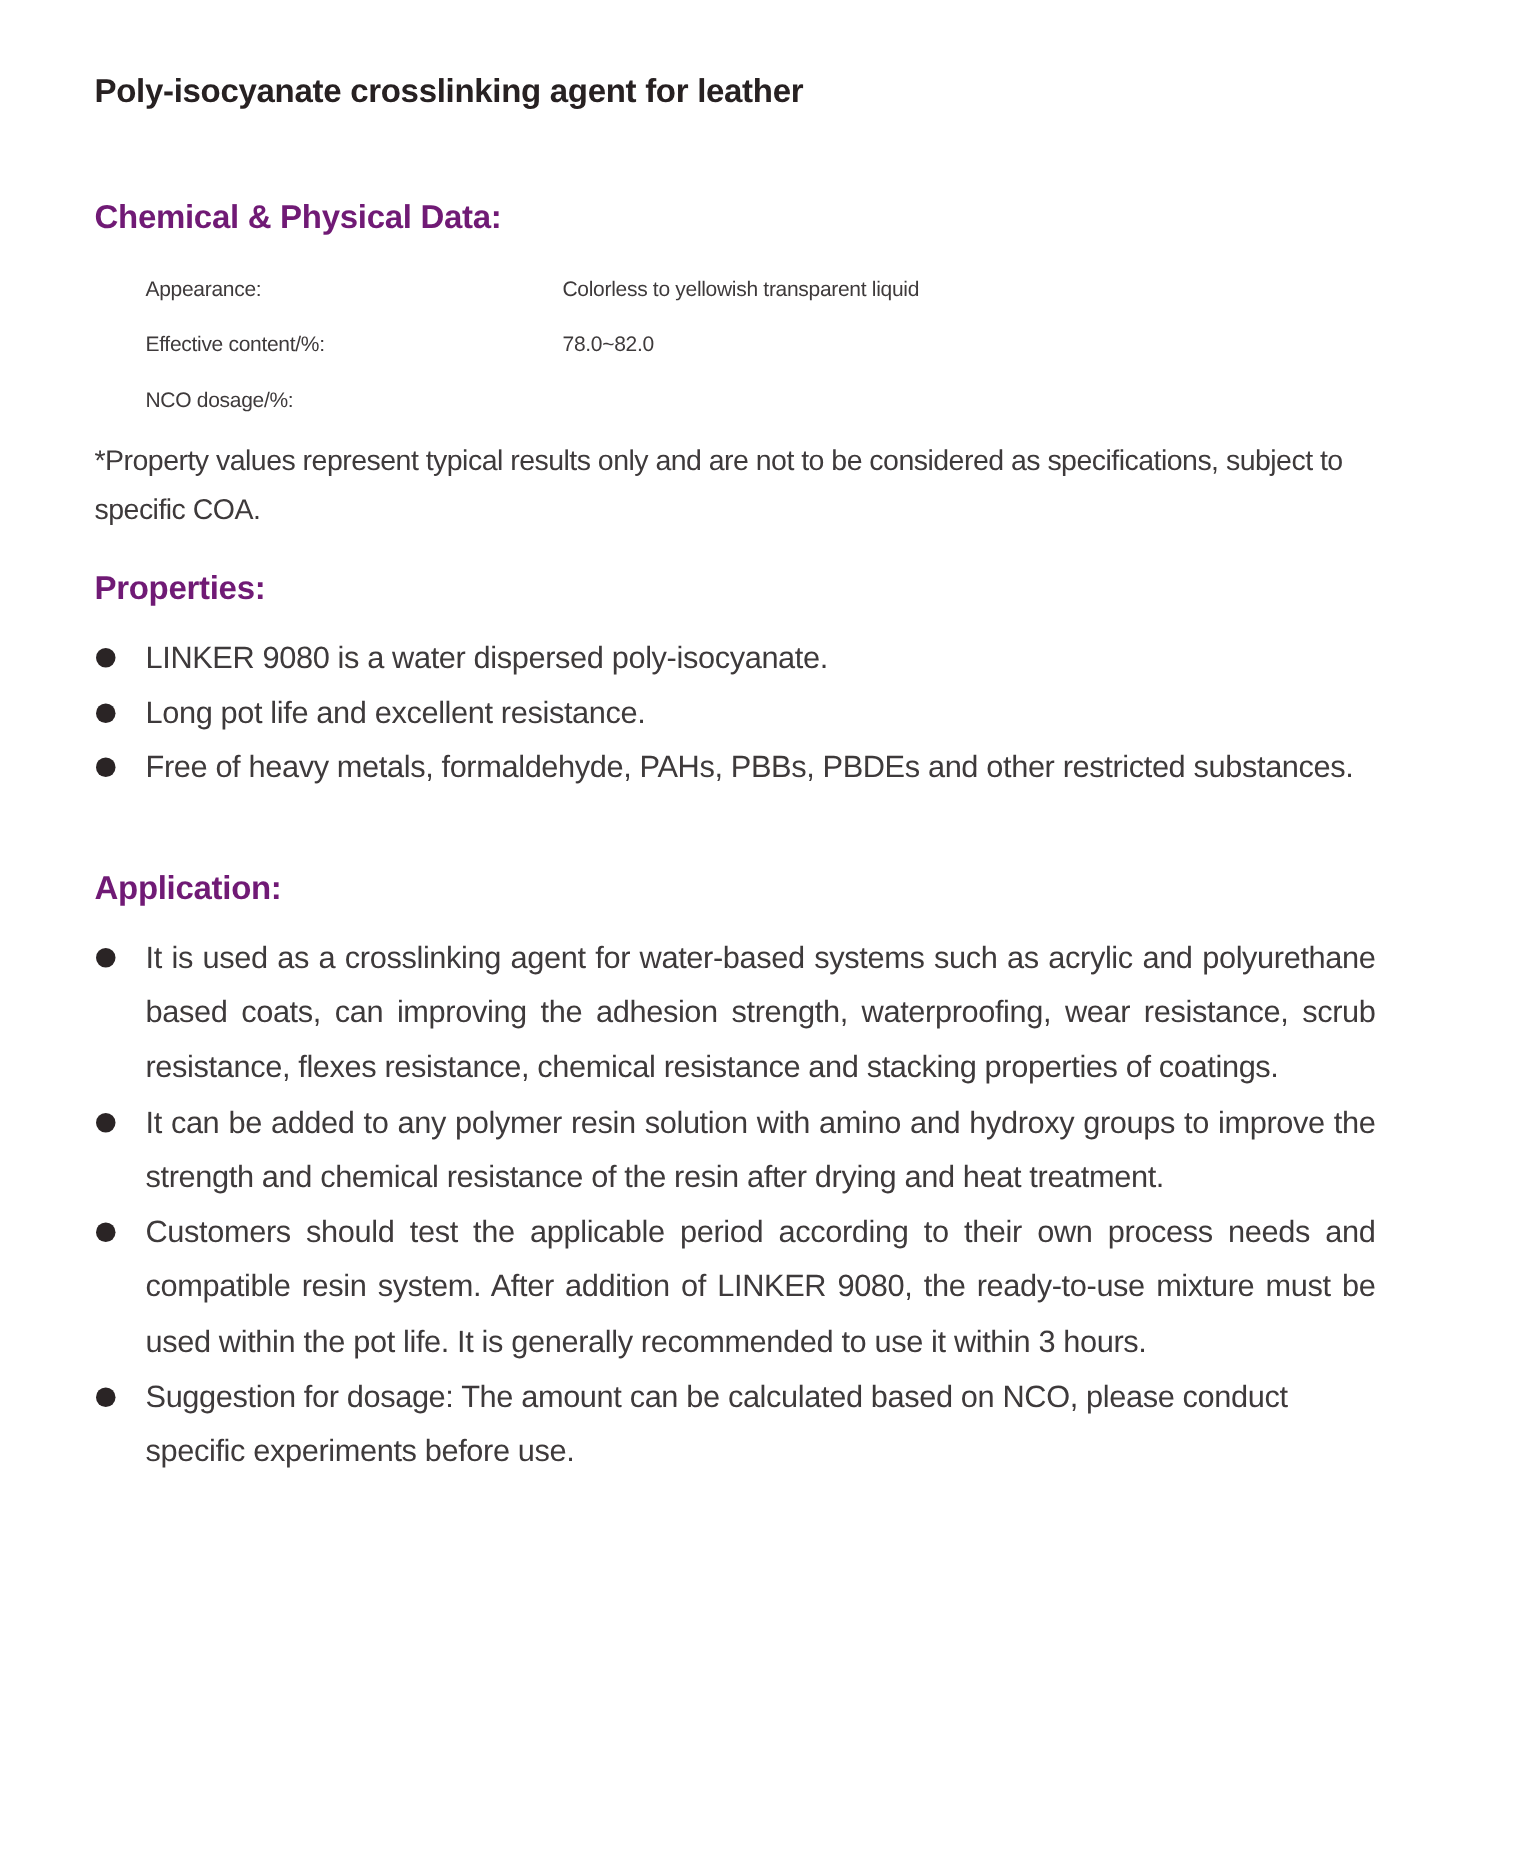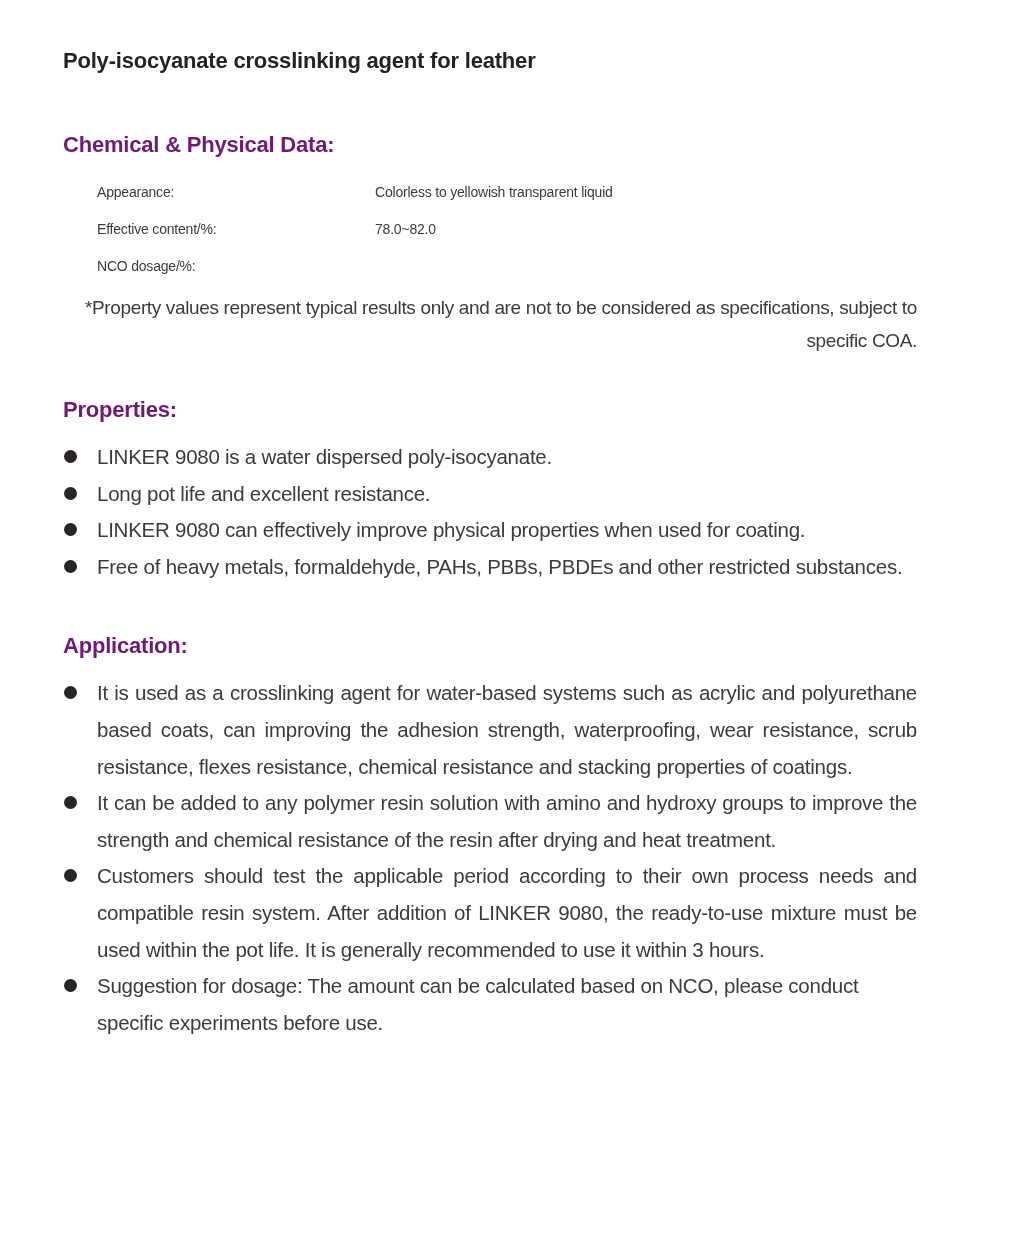--- a/index.html
+++ b/index.html
@@ -55,24 +55,23 @@
   }
 
   .data-value { flex: 1; letter-spacing: -0.2px; }
 
   .footnote {
     margin-top: 6px;
     font-size: 19px;
     line-height: 33px;
     letter-spacing: -0.35px;
     color: #3e3a3b;
-    text-align: right;
   }
 
-  .props-section { margin-top: 38px; }
+  .props-section { margin-top: 20px; }
   .app-section   { margin-top: 46px; }
 
   .bullet-list {
     list-style: none;
     margin-top: 14px;
   }
 
   .bullet-list li {
     position: relative;
     padding-left: 34px;
@@ -128,24 +127,20 @@
       <li>
         <span class="dot"></span>
         <span>LINKER 9080 is a water dispersed poly-isocyanate.</span>
       </li>
       <li>
         <span class="dot"></span>
         <span>Long pot life and excellent resistance.</span>
       </li>
       <li>
         <span class="dot"></span>
-        <span>LINKER 9080 can effectively improve physical properties when used for coating.</span>
-      </li>
-      <li>
-        <span class="dot"></span>
         <span>Free of heavy metals, formaldehyde, PAHs, PBBs, PBDEs and other restricted substances.</span>
       </li>
     </ul>
   </section>
 
   <section class="app-section">
     <h2 class="section-heading">Application:</h2>
 
     <ul class="bullet-list">
       <li>

